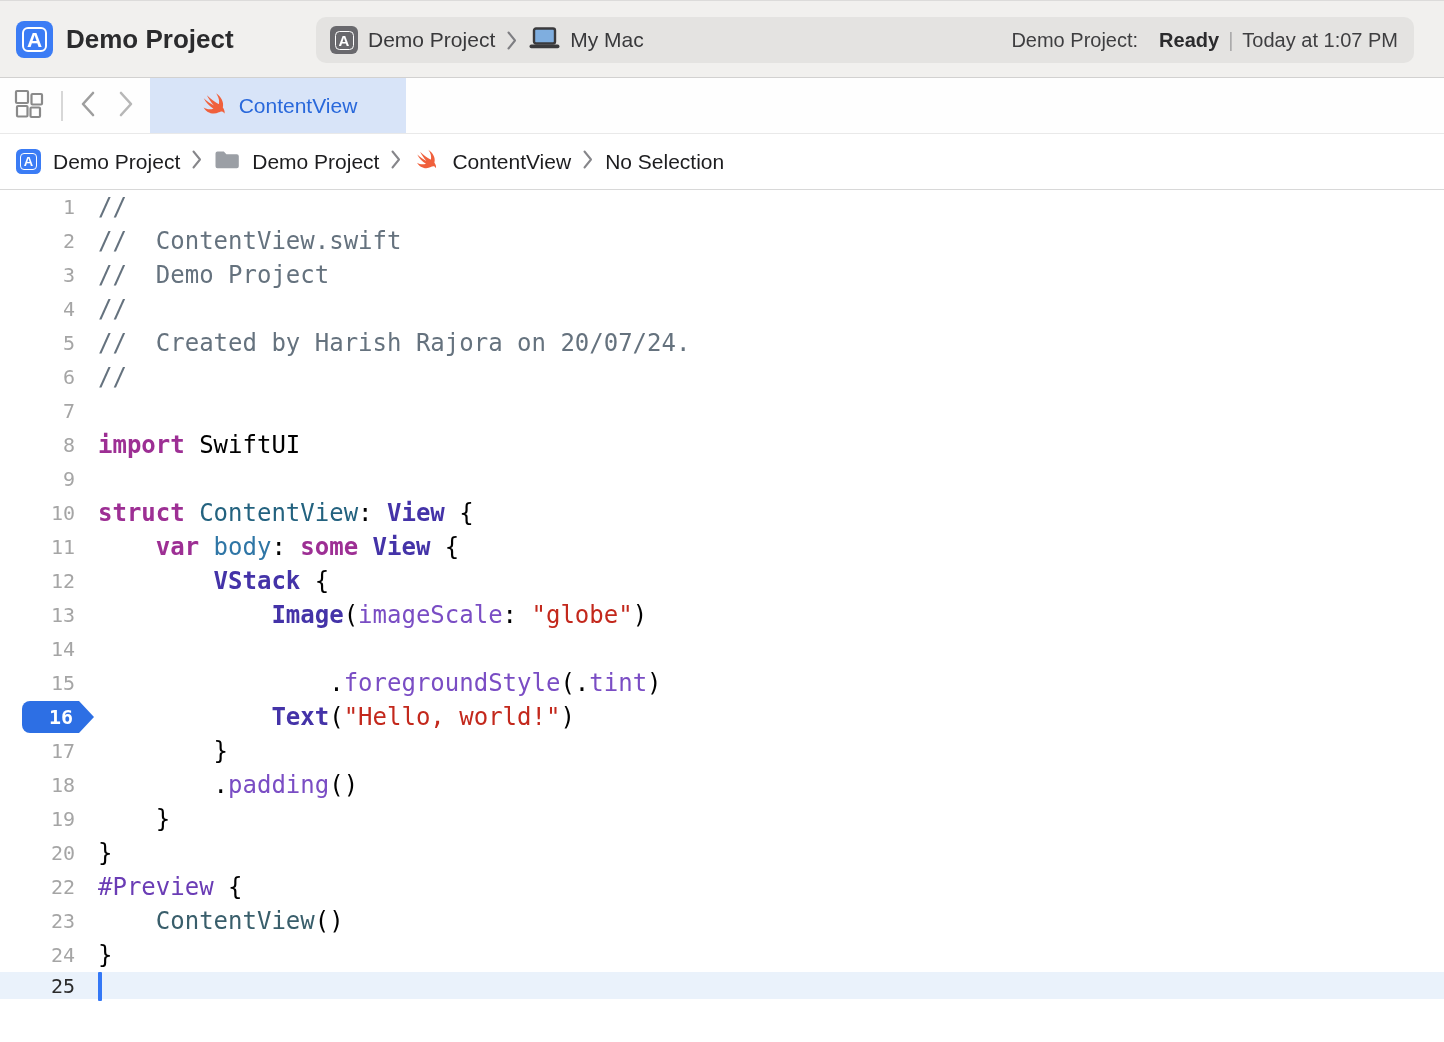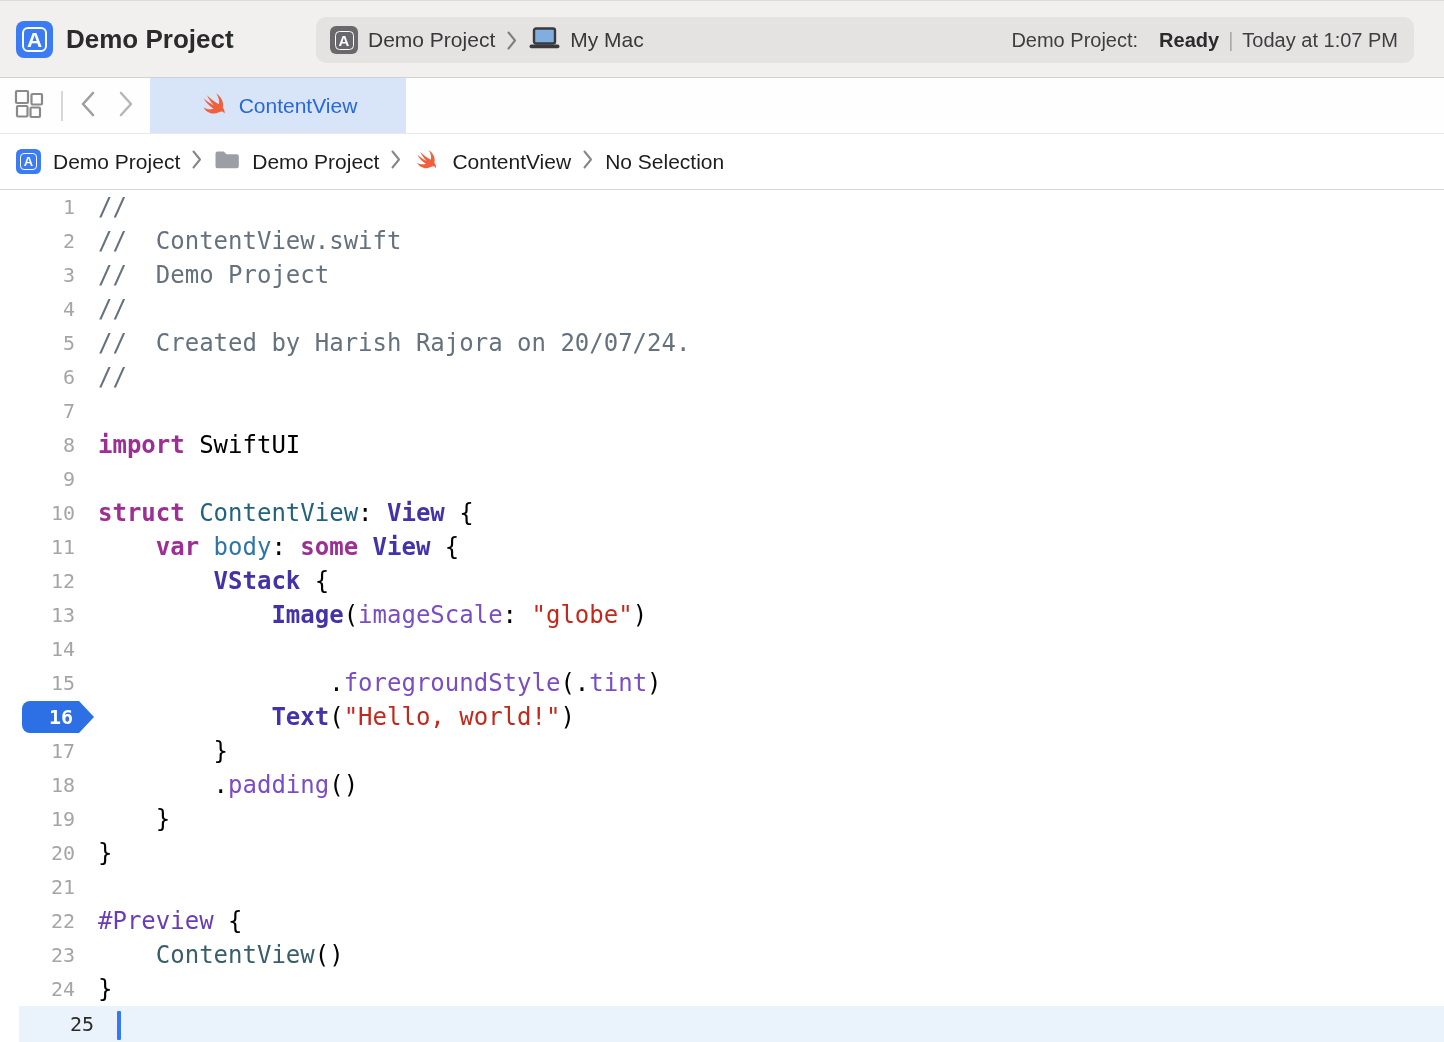--- a/index.html
+++ b/index.html
@@ -54,21 +54,21 @@
   .jump-appicon { position:relative; width:25px; height:25px; border-radius:5.5px;
     background:var(--appblue); display:flex; align-items:center; justify-content:center; }
   .jump-appicon::before { content:""; position:absolute; inset:4px; border:1.5px solid #fff;
     border-radius:4px; }
   .jump-appicon .app-a { position:relative; color:#fff; font-weight:bold; font-size:13px; line-height:1; }
   .crumb { font-size:21px; color:#1D1D1F; }
 
   
   .editor { flex:1 1 auto; background:#fff; position:relative; overflow:hidden; }
   .line { display:flex; align-items:center; height:34px; position:relative; }
-  .line.cursor-line { background:var(--cursorline); height:36px;margin-left:19px; }
+  .line.cursor-line { background:var(--cursorline); height:27px; }
   .gutter { position:relative; width:75px; flex:0 0 auto; text-align:right; height:100%;
     display:flex; align-items:center; justify-content:flex-end; }
   .num { font-family:"DejaVu Sans Mono",monospace; font-size:20px; color:var(--linenum);
     position:relative; z-index:2; }
   .num.active { color:var(--linenumactive); }
   .num.bp-num { color:#fff; font-weight:bold; margin-right:2px; }
   .bp { position:absolute; left:22px; top:50%; transform:translateY(-50%);
     width:57px; height:32px; background:var(--bpblue); border-radius:8px 0 0 8px; z-index:1; }
   .bp::after { content:""; position:absolute; left:57px; top:0;
     border-left:15px solid var(--bpblue); border-top:16px solid transparent;
@@ -315,26 +315,20 @@
         <pre class="code"><span class="tk-p">    }</span></pre>
       </div>
       <div class="line">
         <div class="gutter">
           <span class="num">20</span>
         </div>
         <pre class="code"><span class="tk-p">}</span></pre>
       </div>
       <div class="line">
         <div class="gutter">
-          <span class="num">21</span>
-        </div>
-        <pre class="code"></pre>
-      </div>
-      <div class="line">
-        <div class="gutter">
           <span class="num">22</span>
         </div>
         <pre class="code"><span class="tk-m">#Preview</span><span class="tk-p"> {</span></pre>
       </div>
       <div class="line">
         <div class="gutter">
           <span class="num">23</span>
         </div>
         <pre class="code"><span class="tk-p">    </span><span class="tk-tr">ContentView</span><span class="tk-p">()</span></pre>
       </div>

